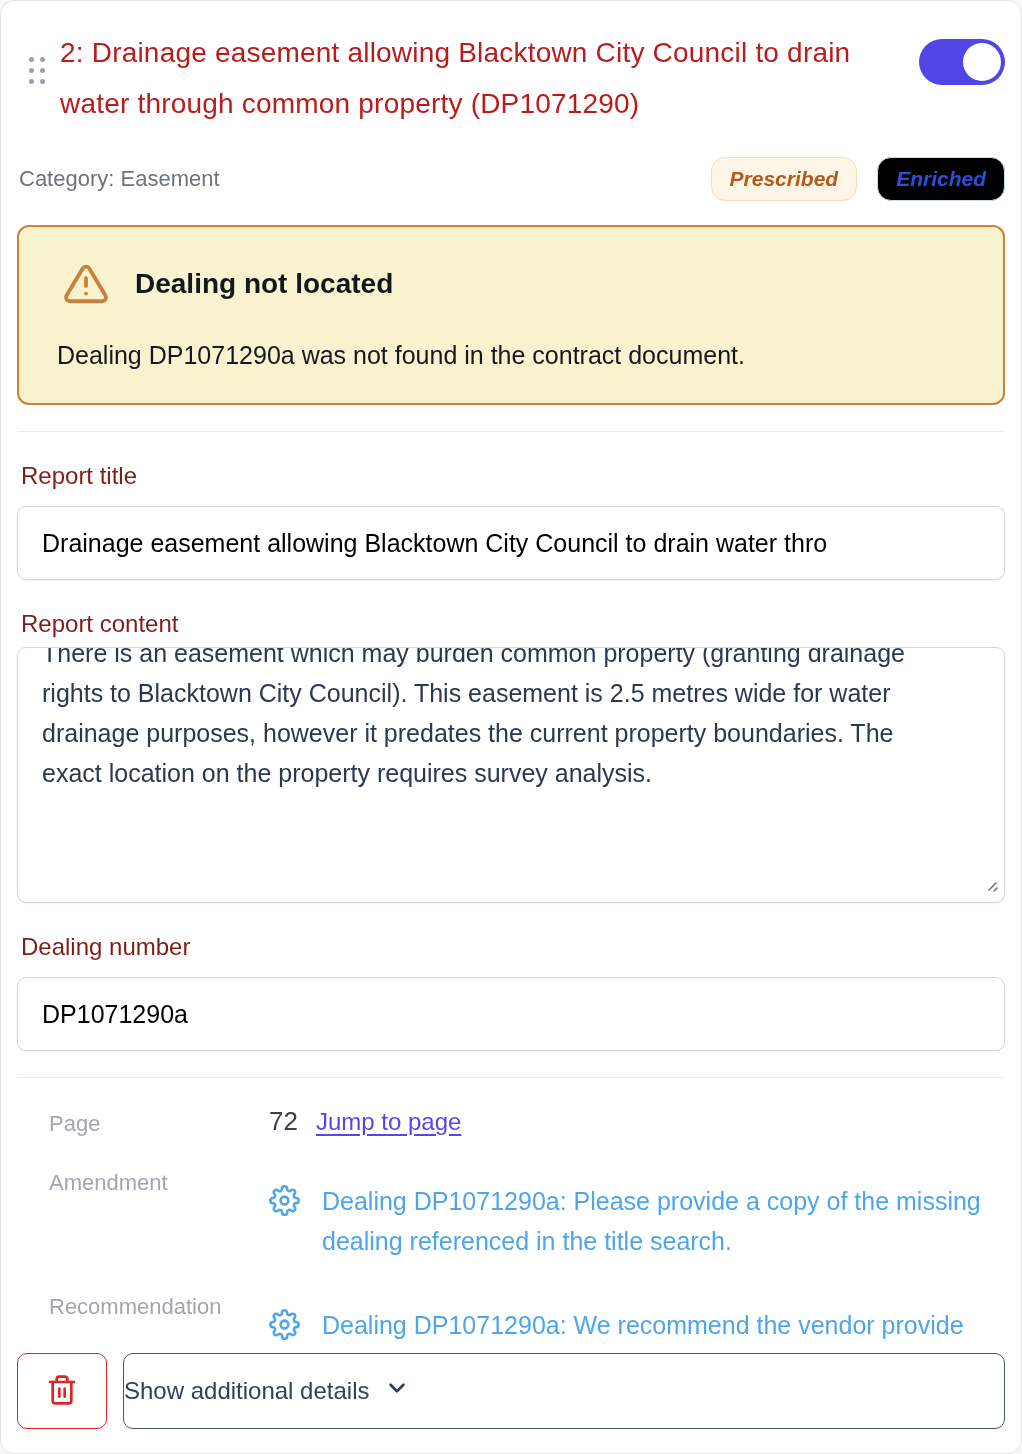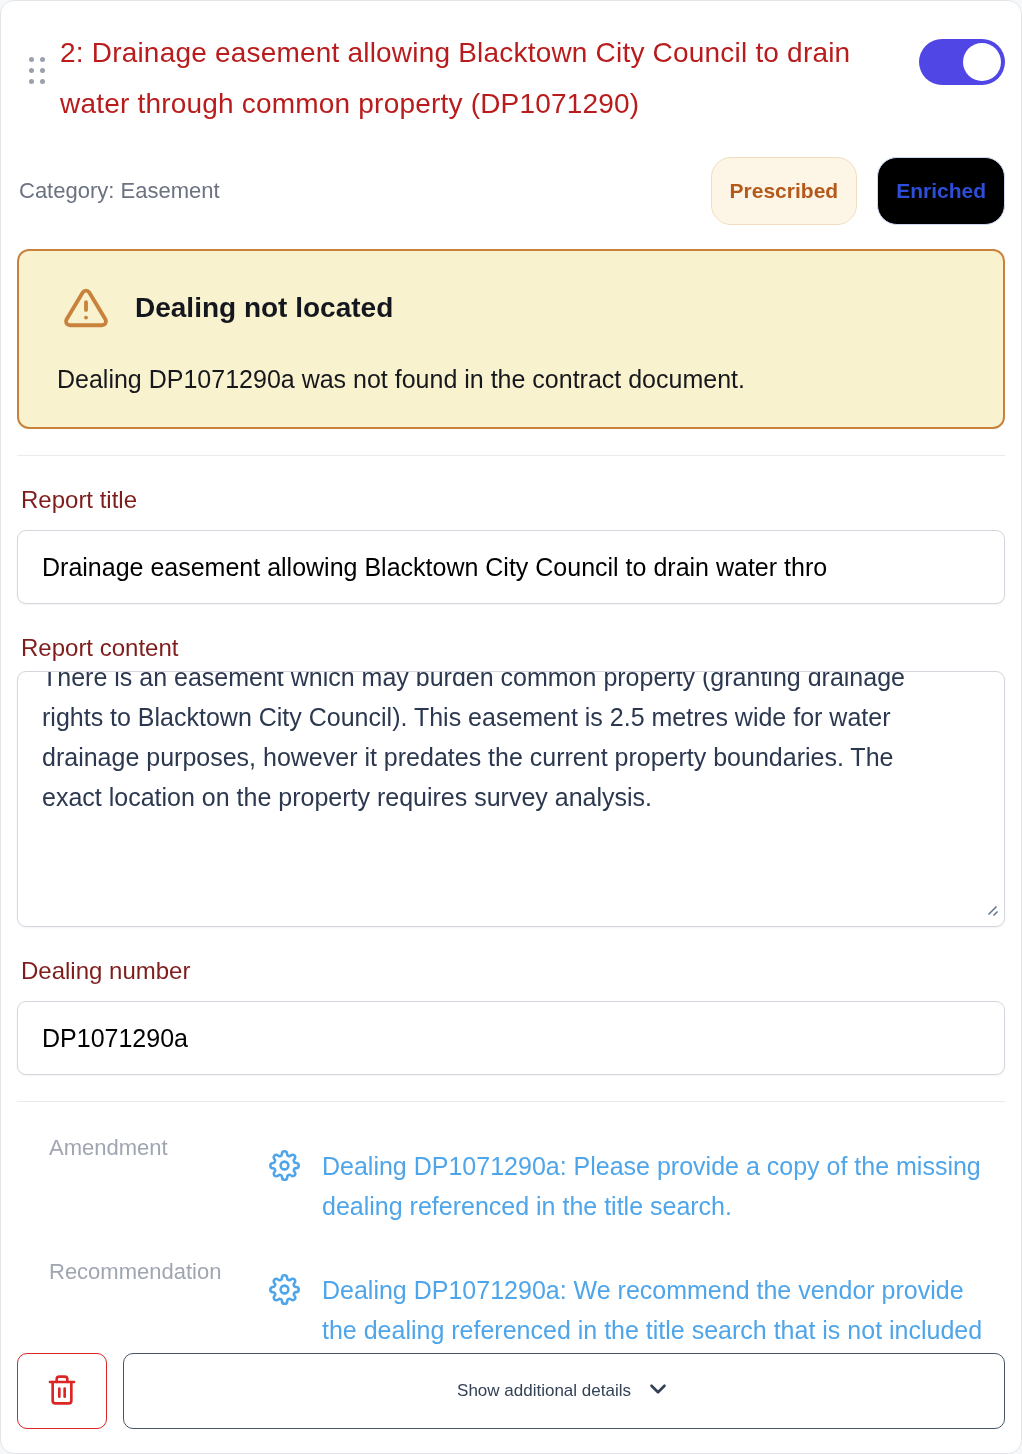--- a/index.html
+++ b/index.html
@@ -25,21 +25,21 @@
     position:relative; margin-top:12px; margin-left:auto; flex-shrink:0; cursor:pointer;
   }
   .toggle .knob{
     position:absolute; top:4px; right:4px; width:38px; height:38px;
     border-radius:50%; background:#fff;
   }
   
   .category-row{ display:flex; align-items:center; margin-top:28px; padding-left:2px; }
   .category-label{ font-size:22px; color:#6b7280; }
   .badges{ margin-left:auto; display:flex; gap:20px; }
-  .badge{ font-size:21px; font-weight:600; padding:20px 18px; border-radius:20px; line-height:26px; }
+  .badge{ font-size:21px; font-weight:600; padding:8px 18px; border-radius:14px; line-height:26px;font-style:italic; }
   .badge.prescribed{ color:#b4591a; background:#fdf6e7; border:1px solid #f1ddbb; }
   .badge.enriched{ color:#2d4ed8; background:#000000; border:1px solid #ccd8f5; }
   
   .alert{
     margin-top:24px; background:#f9f2cf; border:2px solid #c9823b;
     border-radius:12px; padding:30px 38px 32px;
   }
   .alert-head{ display:flex; align-items:center; gap:26px; padding-left:6px; }
   .alert-title{ font-size:28px; font-weight:700; color:#14171d; }
   .alert-msg{ margin-top:28px; font-size:25px; color:#16181d; line-height:32px; }
@@ -76,23 +76,23 @@
   
   .footer{ position:absolute; left:16px; right:16px; bottom:24px; display:flex; gap:16px; }
   .trash-btn{
     width:90px; height:76px; flex-shrink:0; background:#fff; cursor:pointer;
     border:1.5px solid #dc2626; border-radius:10px;
     display:flex; align-items:center; justify-content:center;
   }
   .details-btn{
     flex:1; height:76px; background:#fff; cursor:pointer;
     border:1.5px solid #475569; border-radius:10px;
-    font-size:17px; font-weight:500; color:#334155;
+    font-size:24px; font-weight:500; color:#334155;
     font-family:"Liberation Sans", sans-serif;
-    display:flex; align-items:center; justify-content:center; gap:14px;
+    display:flex; align-items:center; gap:14px;
   }
 </style>
 </head>
 <body>
 
 <div class="card">
 
   <div class="header">
     <div class="drag-handle">
       <span></span>
@@ -146,20 +146,27 @@
     </span>
   </div>
 
   <label class="field-label">Dealing number</label>
   <input class="text-input" type="text" value="DP1071290a" style="">
 
   <hr class="divider">
 
   <div class="details">
 
+    <div class="detail-row">
+      <span class="detail-label">Page</span>
+      <div class="detail-content">
+        <span class="page-value">72</span>
+        <a class="jump-link">Jump to page</a>
+      </div>
+    </div>
 
     <div class="detail-row">
       <span class="detail-label">Amendment</span>
       <div class="detail-content icon-row">
         <span class="gear-wrap">
           <svg width="31" height="31" viewBox="0 0 24 24" fill="none" stroke="#4fa5e9" stroke-width="2" stroke-linecap="round" stroke-linejoin="round">
             <circle cx="12" cy="12" r="3"></circle>
             <path d="M19.4 15a1.65 1.65 0 0 0 .33 1.82l.06.06a2 2 0 0 1 0 2.83 2 2 0 0 1-2.83 0l-.06-.06a1.65 1.65 0 0 0-1.82-.33 1.65 1.65 0 0 0-1 1.51V21a2 2 0 0 1-2 2 2 2 0 0 1-2-2v-.09A1.65 1.65 0 0 0 9 19.4a1.65 1.65 0 0 0-1.82.33l-.06.06a2 2 0 0 1-2.83 0 2 2 0 0 1 0-2.83l.06-.06a1.65 1.65 0 0 0 .33-1.82 1.65 1.65 0 0 0-1.51-1H3a2 2 0 0 1-2-2 2 2 0 0 1 2-2h.09A1.65 1.65 0 0 0 4.6 9a1.65 1.65 0 0 0-.33-1.82l-.06-.06a2 2 0 0 1 0-2.83 2 2 0 0 1 2.83 0l.06.06a1.65 1.65 0 0 0 1.82.33H9a1.65 1.65 0 0 0 1-1.51V3a2 2 0 0 1 2-2 2 2 0 0 1 2 2v.09a1.65 1.65 0 0 0 1 1.51 1.65 1.65 0 0 0 1.82-.33l.06-.06a2 2 0 0 1 2.83 0 2 2 0 0 1 0 2.83l-.06.06a1.65 1.65 0 0 0-.33 1.82V9a1.65 1.65 0 0 0 1.51 1H21a2 2 0 0 1 2 2 2 2 0 0 1-2 2h-.09a1.65 1.65 0 0 0-1.51 1z"></path>
           </svg>
         </span>

